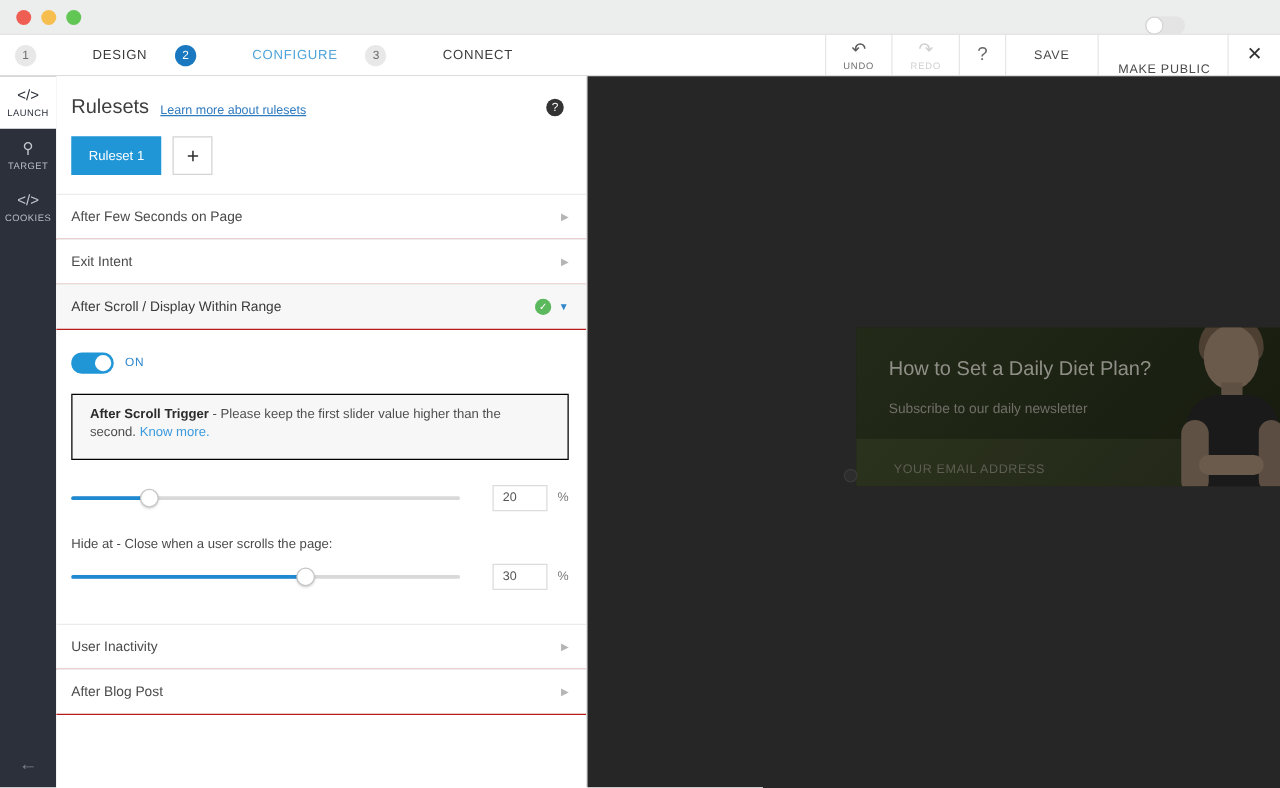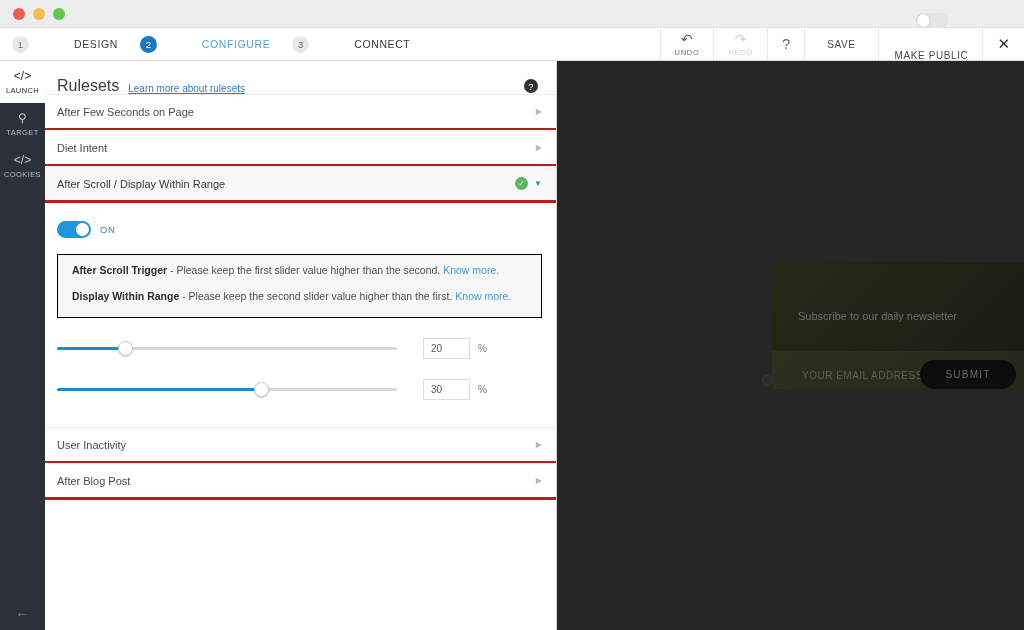--- a/index.html
+++ b/index.html
@@ -66,38 +66,38 @@
   .rail-item { width: 45px; padding: 9px 0 8px; display: flex; flex-direction: column;
                align-items: center; gap: 3px; cursor: pointer; }
   .rail-item .rglyph { font-size: 12px; color: #c3c7cd; line-height: 13px; }
   .rail-item .rlabel { font-size: 7.5px; letter-spacing: .4px; color: #b9bdc4; }
   .rail-item.active { background: #ffffff; }
   .rail-item.active .rglyph, .rail-item.active .rlabel { color: #2b303b; }
   .rail-back { position: absolute; bottom: 10px; left: 0; width: 45px;
                text-align: center; color: #7d838e; font-size: 15px; cursor: pointer; }
 
   
-  .panel { width: 512px; background: #fff; flex: none; border-right: 1px solid #d8d8d8;
+  .panel { width: 425px; background: #fff; flex: none; border-right: 1px solid #d8d8d8;
            overflow: hidden; position: relative; }
   .panel-head { padding: 16px 18px 0 12px; display: flex; align-items: flex-start; }
   .panel-title { font-size: 16px; color: #3d3d3d; font-weight: normal; }
   .panel-sub { font-size: 10px; color: #2f7bbf; text-decoration: underline;
                margin-left: 9px; margin-top: 6px; cursor: pointer; }
   .help-dot { margin-left: auto; width: 14px; height: 14px; border-radius: 50%;
               background: #333; color: #fff; font-size: 9.5px; display: flex;
               align-items: center; justify-content: center; margin-top: 2px; cursor: pointer; }
 
   .ruleset-tabs { display: flex; gap: 9px; padding: 14px 0 16px 12px; align-items: stretch; }
   .rs-tab { background: #2196d6; color: #fff; font-size: 10.5px; padding: 0 14px;
             height: 31px; display: flex; align-items: center; cursor: pointer; }
   .rs-add { width: 32px; height: 31px; border: 1px solid #d4d4d4; background:#fff;
             display: flex; align-items: center; justify-content: center;
             font-size: 17px; color: #2f2f2f; cursor: pointer; }
 
-  .acc-row { height: 37px; border-top: 1px solid #ececec; border-bottom: 3px solid #b91c1c;
+  .acc-row { height: 37px; border-top: 1px solid #ececec; border-bottom: 1px solid #b91c1c;
              display: flex; align-items: center; padding: 0 14px 0 12px; cursor: pointer;
              margin-top: -1px; }
   .acc-row .acc-label { font-size: 11px; color: #4a4a4a; }
   .acc-row .acc-right { margin-left: auto; display: flex; align-items: center; gap: 6px; }
   .caret { color: #b5b5b5; font-size: 8px; }
   .acc-row.expanded { background: #f7f7f7; }
   .acc-row.expanded .acc-label { color: #3a3a3a; }
   .check-badge { width: 13px; height: 13px; border-radius: 50%; background: #5cb85c;
                  color: #fff; font-size: 8px; display: flex; align-items: center;
                  justify-content: center; }
@@ -130,21 +130,21 @@
                align-items: center; margin-left: 26px; }
   .pct { font-size: 10px; color: #7a7a7a; margin-left: 8px; }
 
   
   .preview { flex: 1; background: #262626; position: relative; overflow: hidden; }
   .popup { position: absolute; left: 215px; top: 201px; width: 344px; height: 127px;
            background: #1d2314; overflow: hidden; }
   .popup-bg { position: absolute; inset: 0;
               background: linear-gradient(135deg,#232a18 0%,#1b2112 60%,#161a0f 100%); }
   .popup-title { position: absolute; left: 26px; top: 25px; font-size: 16px; color: #8f8f88; }
-  .popup-sub { position: absolute; left: 26px; top: 48px; font-size: 11px; color: #6f6f68; }
+  .popup-sub { position: absolute; left: 26px; top: 59px; font-size: 11px; color: #6f6f68; }
   .form-strip { position: absolute; left: -5px; top: 89px; width: 352px; height: 50px;
                 background: rgba(140,150,100,.10); }
   .email-ph { position: absolute; left: 30px; top: 108px; font-size: 10px;
               letter-spacing: .5px; color: #5e5e52; }
   .submit-btn { position: absolute; left: 148px; top: 98px; width: 96px; height: 29px;
                 border-radius: 15px; background: #0d0d0d; display: flex;
                 align-items: center; justify-content: center; cursor: pointer; }
   .submit-btn span { font-size: 10px; letter-spacing: 1.2px; color: #6a6a64; }
   .model { position: absolute; left: 248px; top: -30px; width: 108px; height: 175px; }
   .m-head { position: absolute; left: 30px; top: 28px; width: 44px; height: 52px;
@@ -236,30 +236,34 @@
     </div>
 
     <div class="panel">
 
       <div class="panel-head">
         <div class="panel-title">Rulesets</div>
         <div class="panel-sub">Learn more about rulesets</div>
         <div class="help-dot">?</div>
       </div>
 
+      <div class="ruleset-tabs">
+        <div class="rs-tab">Ruleset 1</div>
+        <div class="rs-add">+</div>
+      </div>
 
       <div class="acc-row">
         <span class="acc-label">After Few Seconds on Page</span>
         <span class="acc-right">
           <span class="caret">▶</span>
         </span>
       </div>
 
       <div class="acc-row">
-        <span class="acc-label">Diet Intent</span>
+        <span class="acc-label">Exit Intent</span>
         <span class="acc-right">
           <span class="caret">▶</span>
         </span>
       </div>
 
       <div class="acc-row expanded">
         <span class="acc-label">After Scroll / Display Within Range</span>
         <span class="acc-right">
           <span class="check-badge">✓</span>
           <span class="caret-open">▼</span>
@@ -271,39 +275,37 @@
         <div class="tog-row">
           <span class="tog">
             <span class="knob"></span>
           </span>
           <span class="tog-label">ON</span>
         </div>
 
         <div class="info-box">
           <div class="info-line">
             <b>After Scroll Trigger</b><span> - Please keep the first slider value higher than the second. </span><a href="#">Know more.</a>
-          </div>
-          <div class="info-line">
-            <b>Display Within Range</b><span> - Please keep the second slider value higher than the first. </span><a href="#">Know more.</a>
           </div>
         </div>
 
         <div class="slider-block">
           <div class="slider-row">
             <div class="track-wrap">
               <div class="track"></div>
               <div class="track-fill" id="fill0" style="width: 20%;"></div>
               <div class="thumb" id="thumb0" style="left: 20%;"></div>
             </div>
             <div class="num-input">20</div>
             <div class="pct">%</div>
           </div>
         </div>
 
         <div class="slider-block">
+          <div class="slider-label">Hide at - Close when a user scrolls the page:</div>
           <div class="slider-row">
             <div class="track-wrap">
               <div class="track"></div>
               <div class="track-fill" id="fill1" style="width: 60%;"></div>
               <div class="thumb" id="thumb1" style="left: 60%;"></div>
             </div>
             <div class="num-input">30</div>
             <div class="pct">%</div>
           </div>
         </div>
@@ -323,26 +325,24 @@
         <span class="acc-right">
           <span class="caret">▶</span>
         </span>
       </div>
 
     </div>
 
     <div class="preview">
       <div class="popup">
         <div class="popup-bg"></div>
+        <div class="popup-title">How to Set a Daily Diet Plan?</div>
         <div class="popup-sub">Subscribe to our daily newsletter</div>
         <div class="form-strip"></div>
         <div class="email-ph">YOUR EMAIL ADDRESS</div>
-        <div class="submit-btn">
-          <span>SUBMIT</span>
-        </div>
         <div class="model">
           <div class="m-hair"></div>
           <div class="m-head"></div>
           <div class="m-neck"></div>
           <div class="m-body"></div>
           <div class="m-armL"></div>
           <div class="m-armR"></div>
           <div class="m-hands"></div>
         </div>
       </div>

